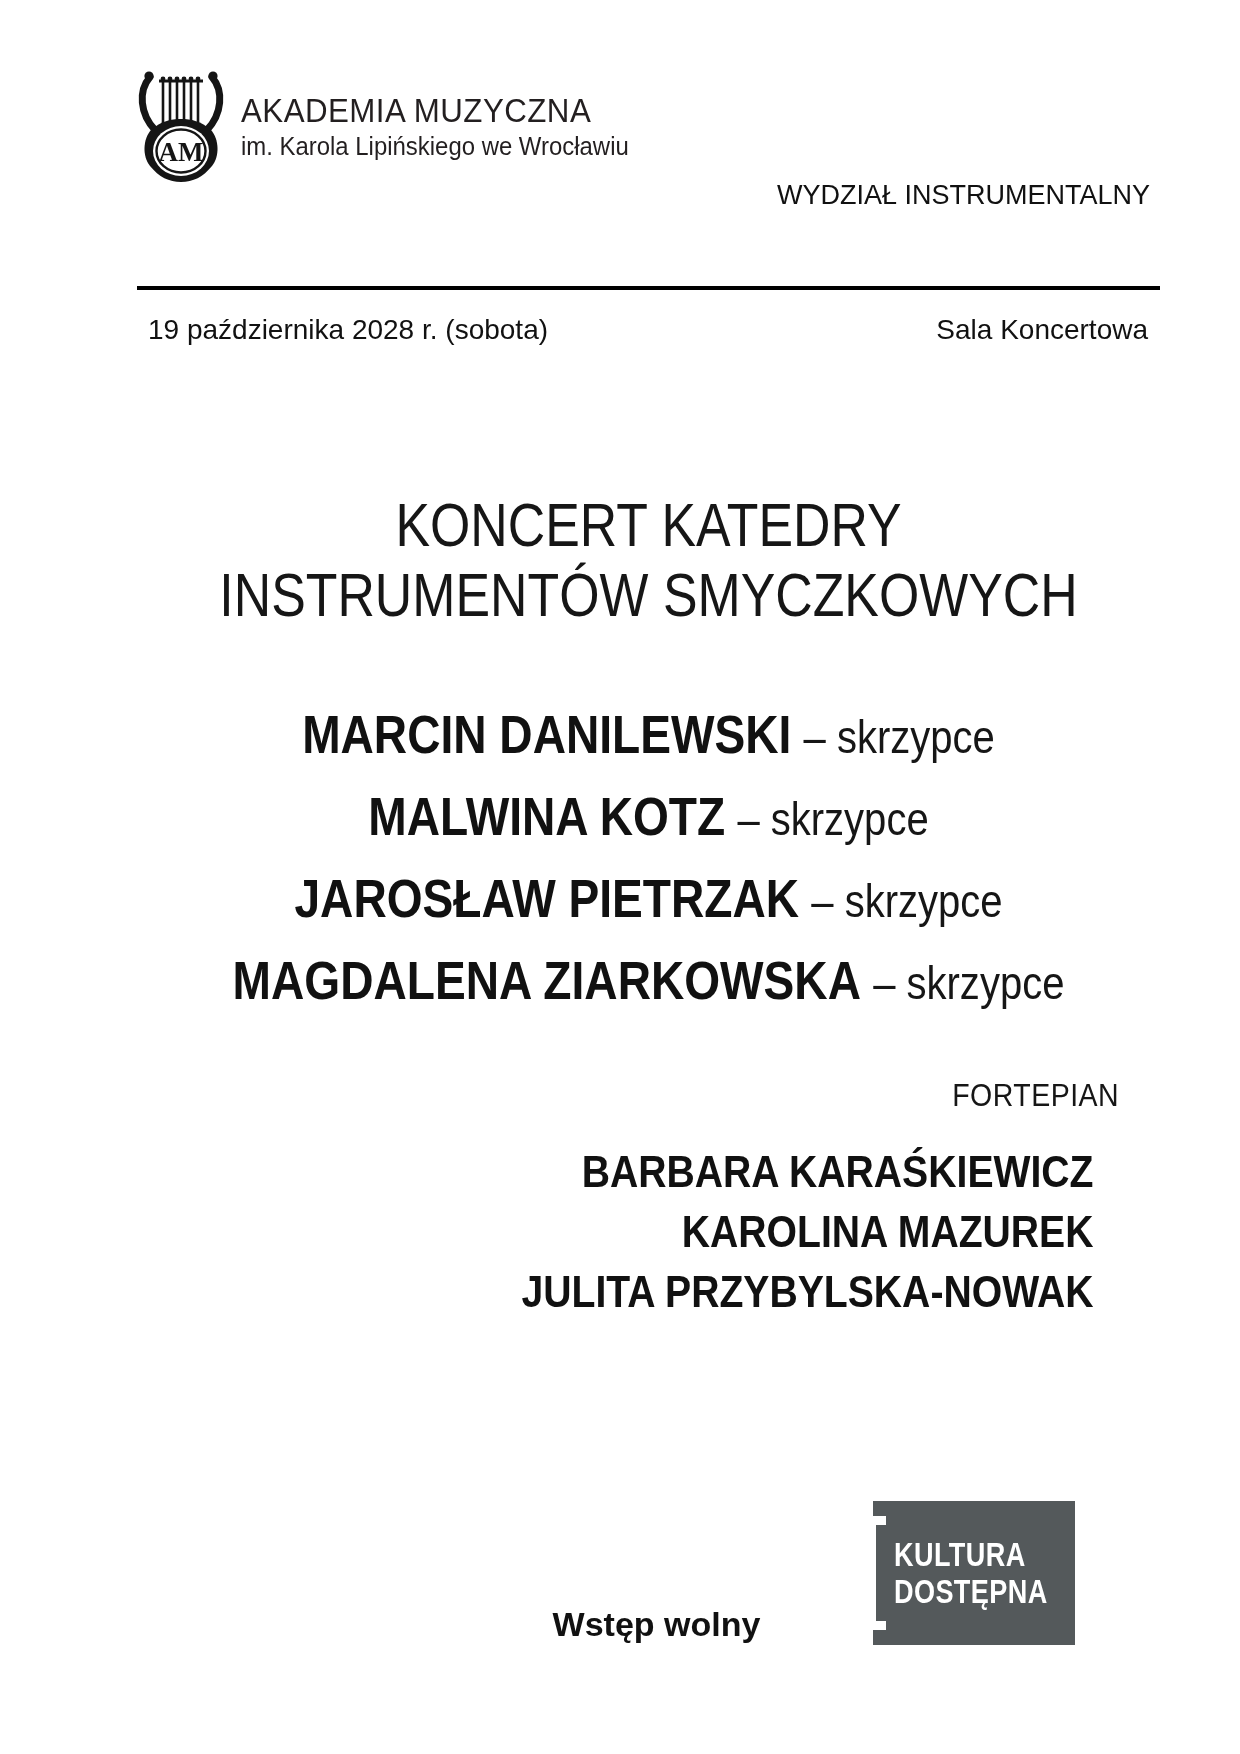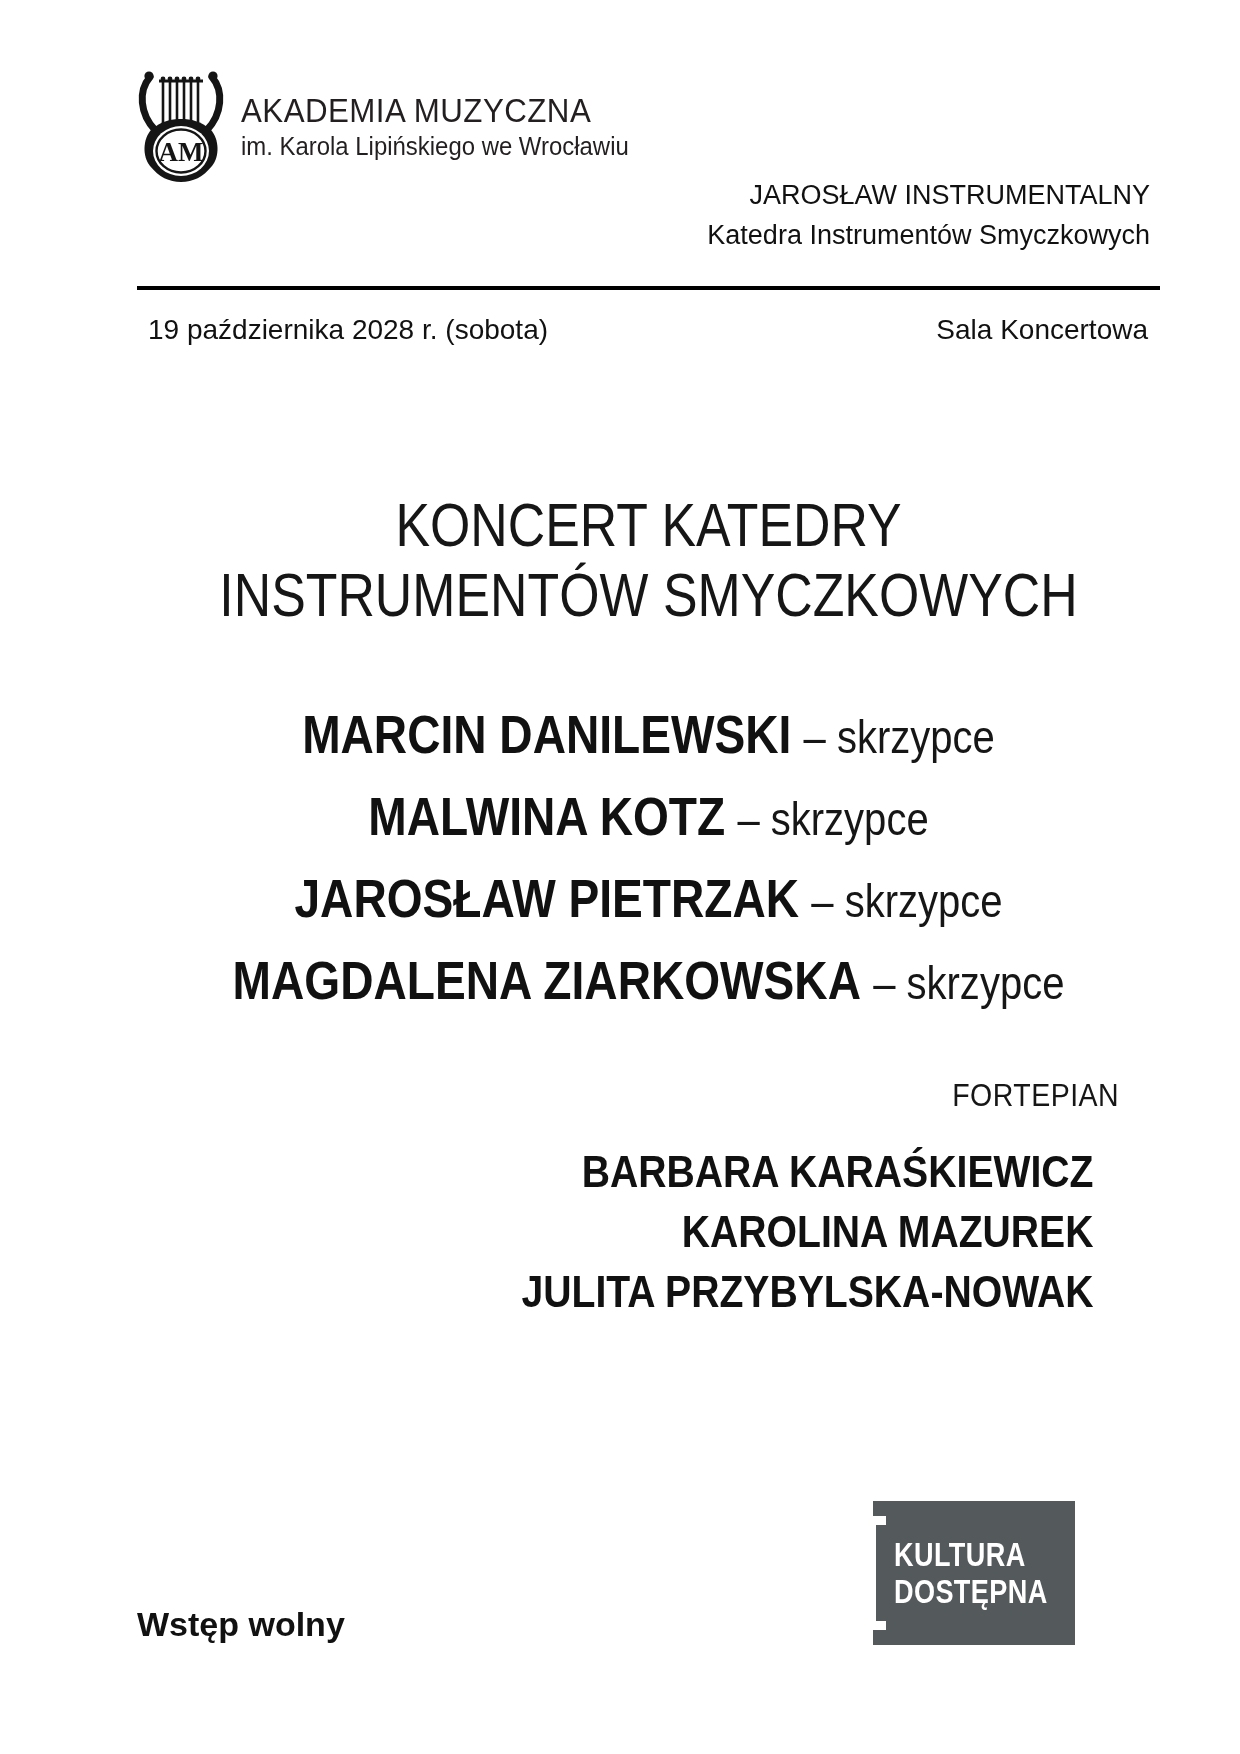--- a/index.html
+++ b/index.html
@@ -56,21 +56,21 @@
 
   
   .kultura { position:absolute; left:873px; top:1501px; width:202px; height:144px;
              background:#54595b; display:flex; align-items:center; justify-content:center; }
   .kultura-inner { display:flex; align-items:center; }
   .kultura-bracket { width:10px; height:96px; border:9px solid #fff; border-right:none; }
   .kultura-text { margin-left:8px; color:#fff; font-weight:bold; transform:scaleX(0.82); transform-origin:left center; }
   .kultura-line { font-size:33px; line-height:37px; letter-spacing:0.5px; white-space:nowrap; }
 
   
-  .admission { position:absolute; left:137px; right:64px; top:1605px; 
+  .admission { position:absolute; left:137px; right:64px; top:1605px; text-align:center;
                font-size:34px; font-weight:bold; color:#111; }
 </style>
 </head>
 <body>
 
 <div class="page">
 
   <div class="brand">
     <svg class="brand-logo" width="92" height="116" viewBox="0 0 92 116" xmlns="http://www.w3.org/2000/svg">
 
@@ -99,22 +99,21 @@
       <ellipse cx="46" cy="83" rx="24.5" ry="21.5" fill="none" stroke="#151515" stroke-width="2.4"></ellipse>
       <text x="46" y="93" text-anchor="middle" font-family="Liberation Serif, serif" font-weight="bold" font-size="27" fill="#151515">AM</text>
     </svg>
     <div class="brand-text">
       <div class="brand-name">AKADEMIA MUZYCZNA</div>
       <div class="brand-sub">im. Karola Lipińskiego we Wrocławiu</div>
     </div>
   </div>
 
   <div class="dept">
-    <div>JAROSŁAW INSTRUMENTALNY</div>
-    <div>Katedra Instrumentów Smyczkowych</div>
+    <div>WYDZIAŁ INSTRUMENTALNY</div>
   </div>
 
   <div class="rule"></div>
 
   <div class="meta-row r1">
     <span>19 października 2028 r. (sobota)</span>
     <span>Sala Koncertowa</span>
   </div>
 
   <div class="title">

